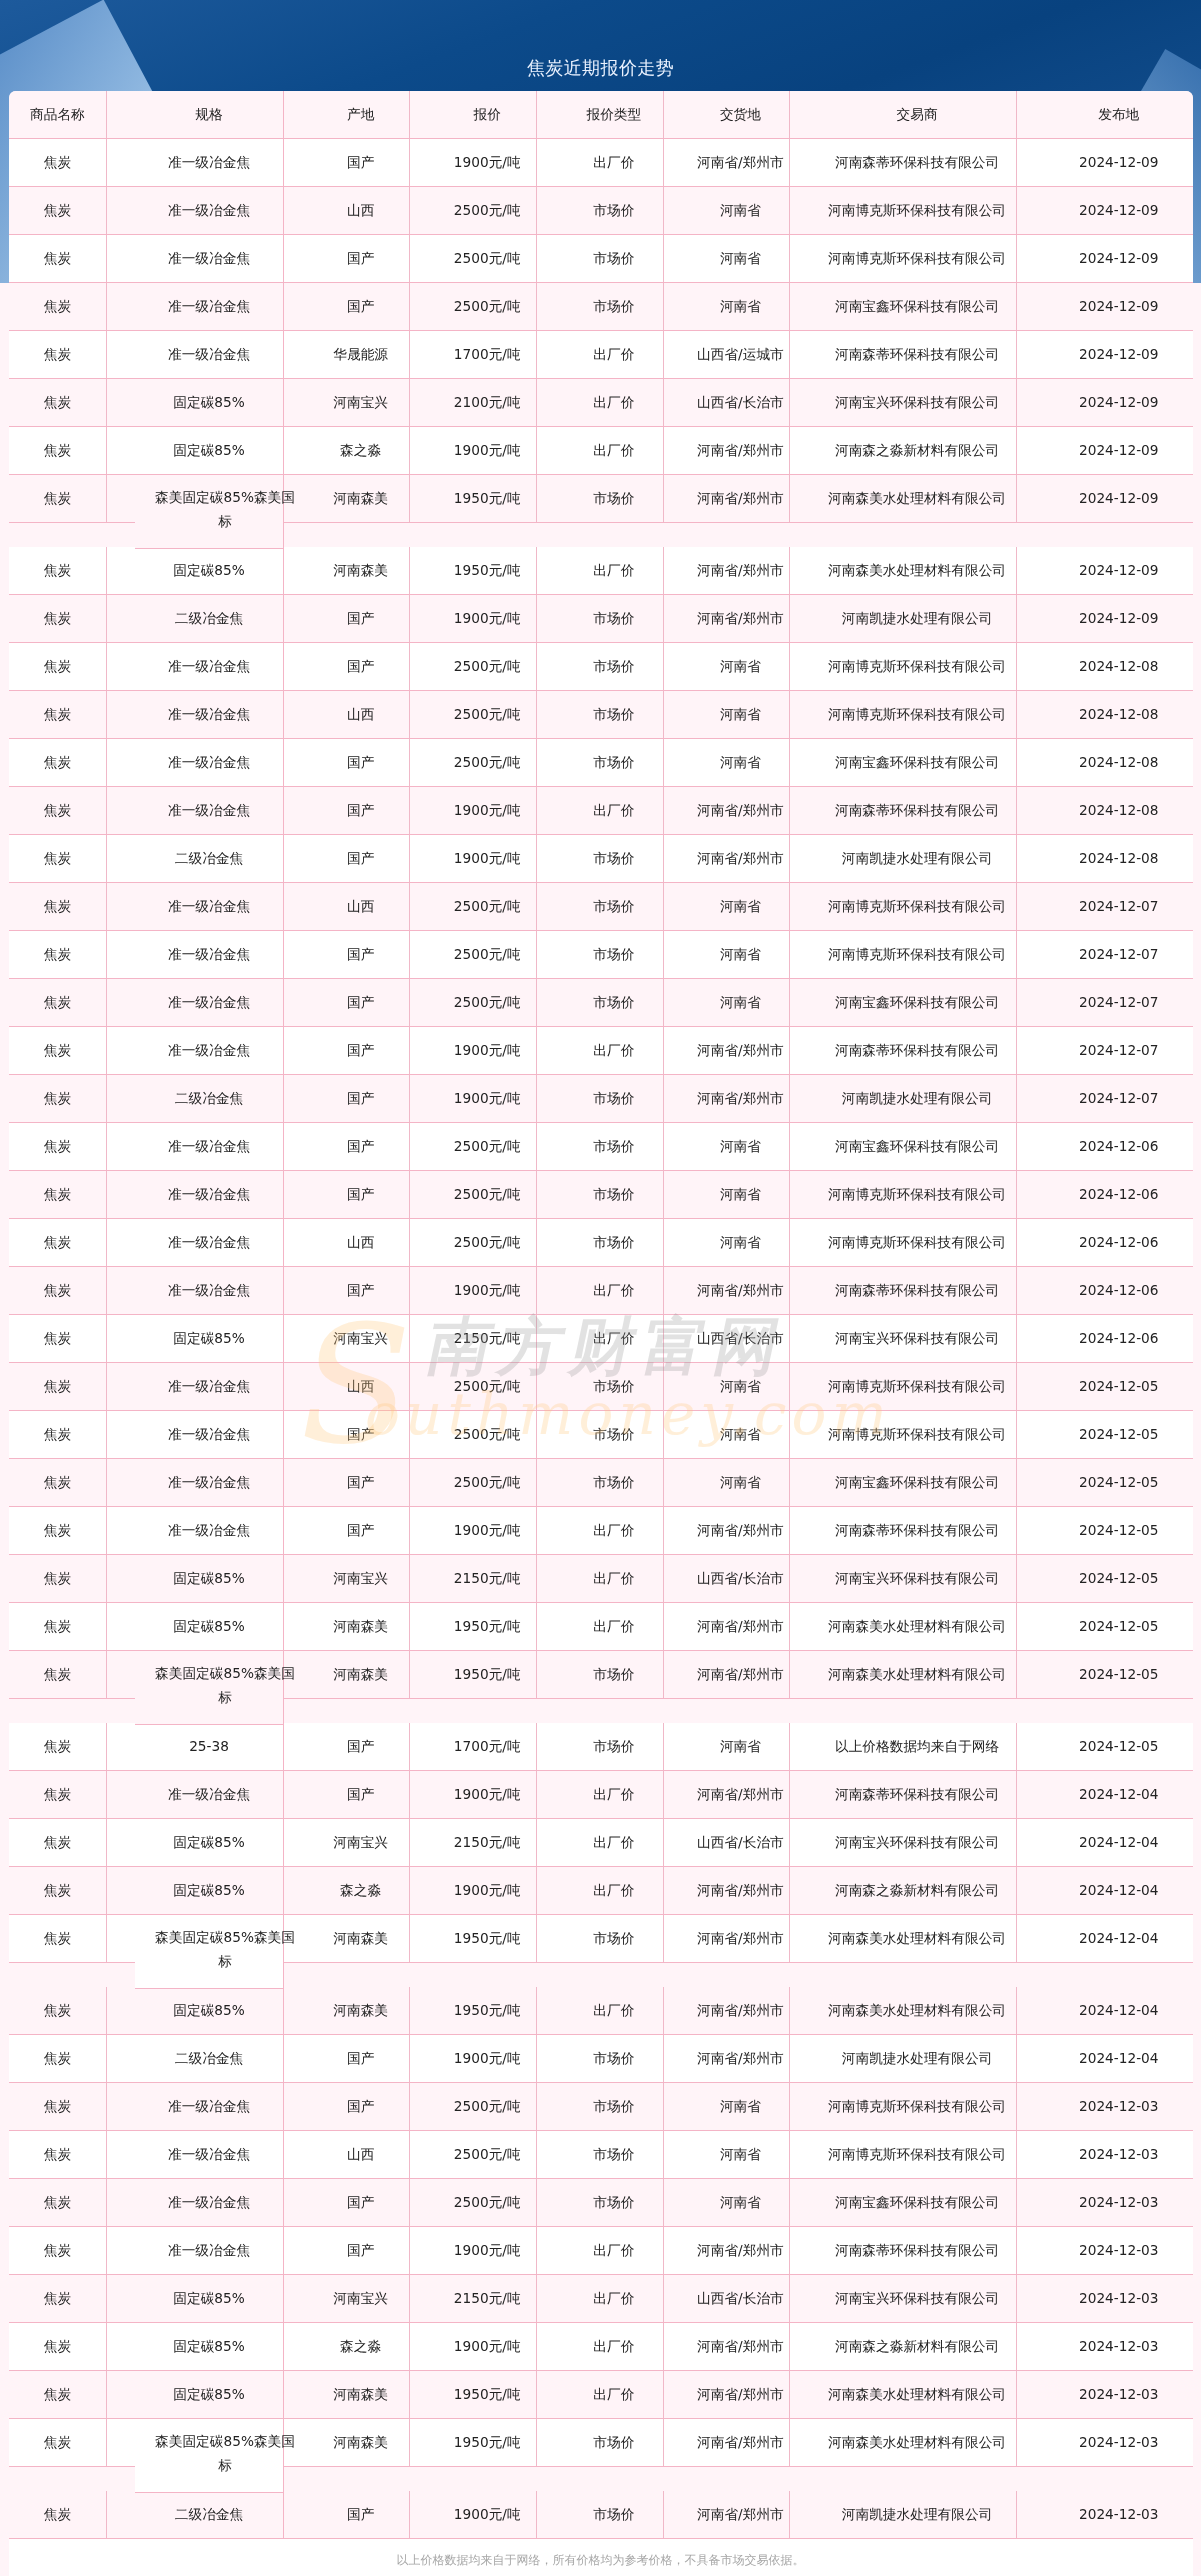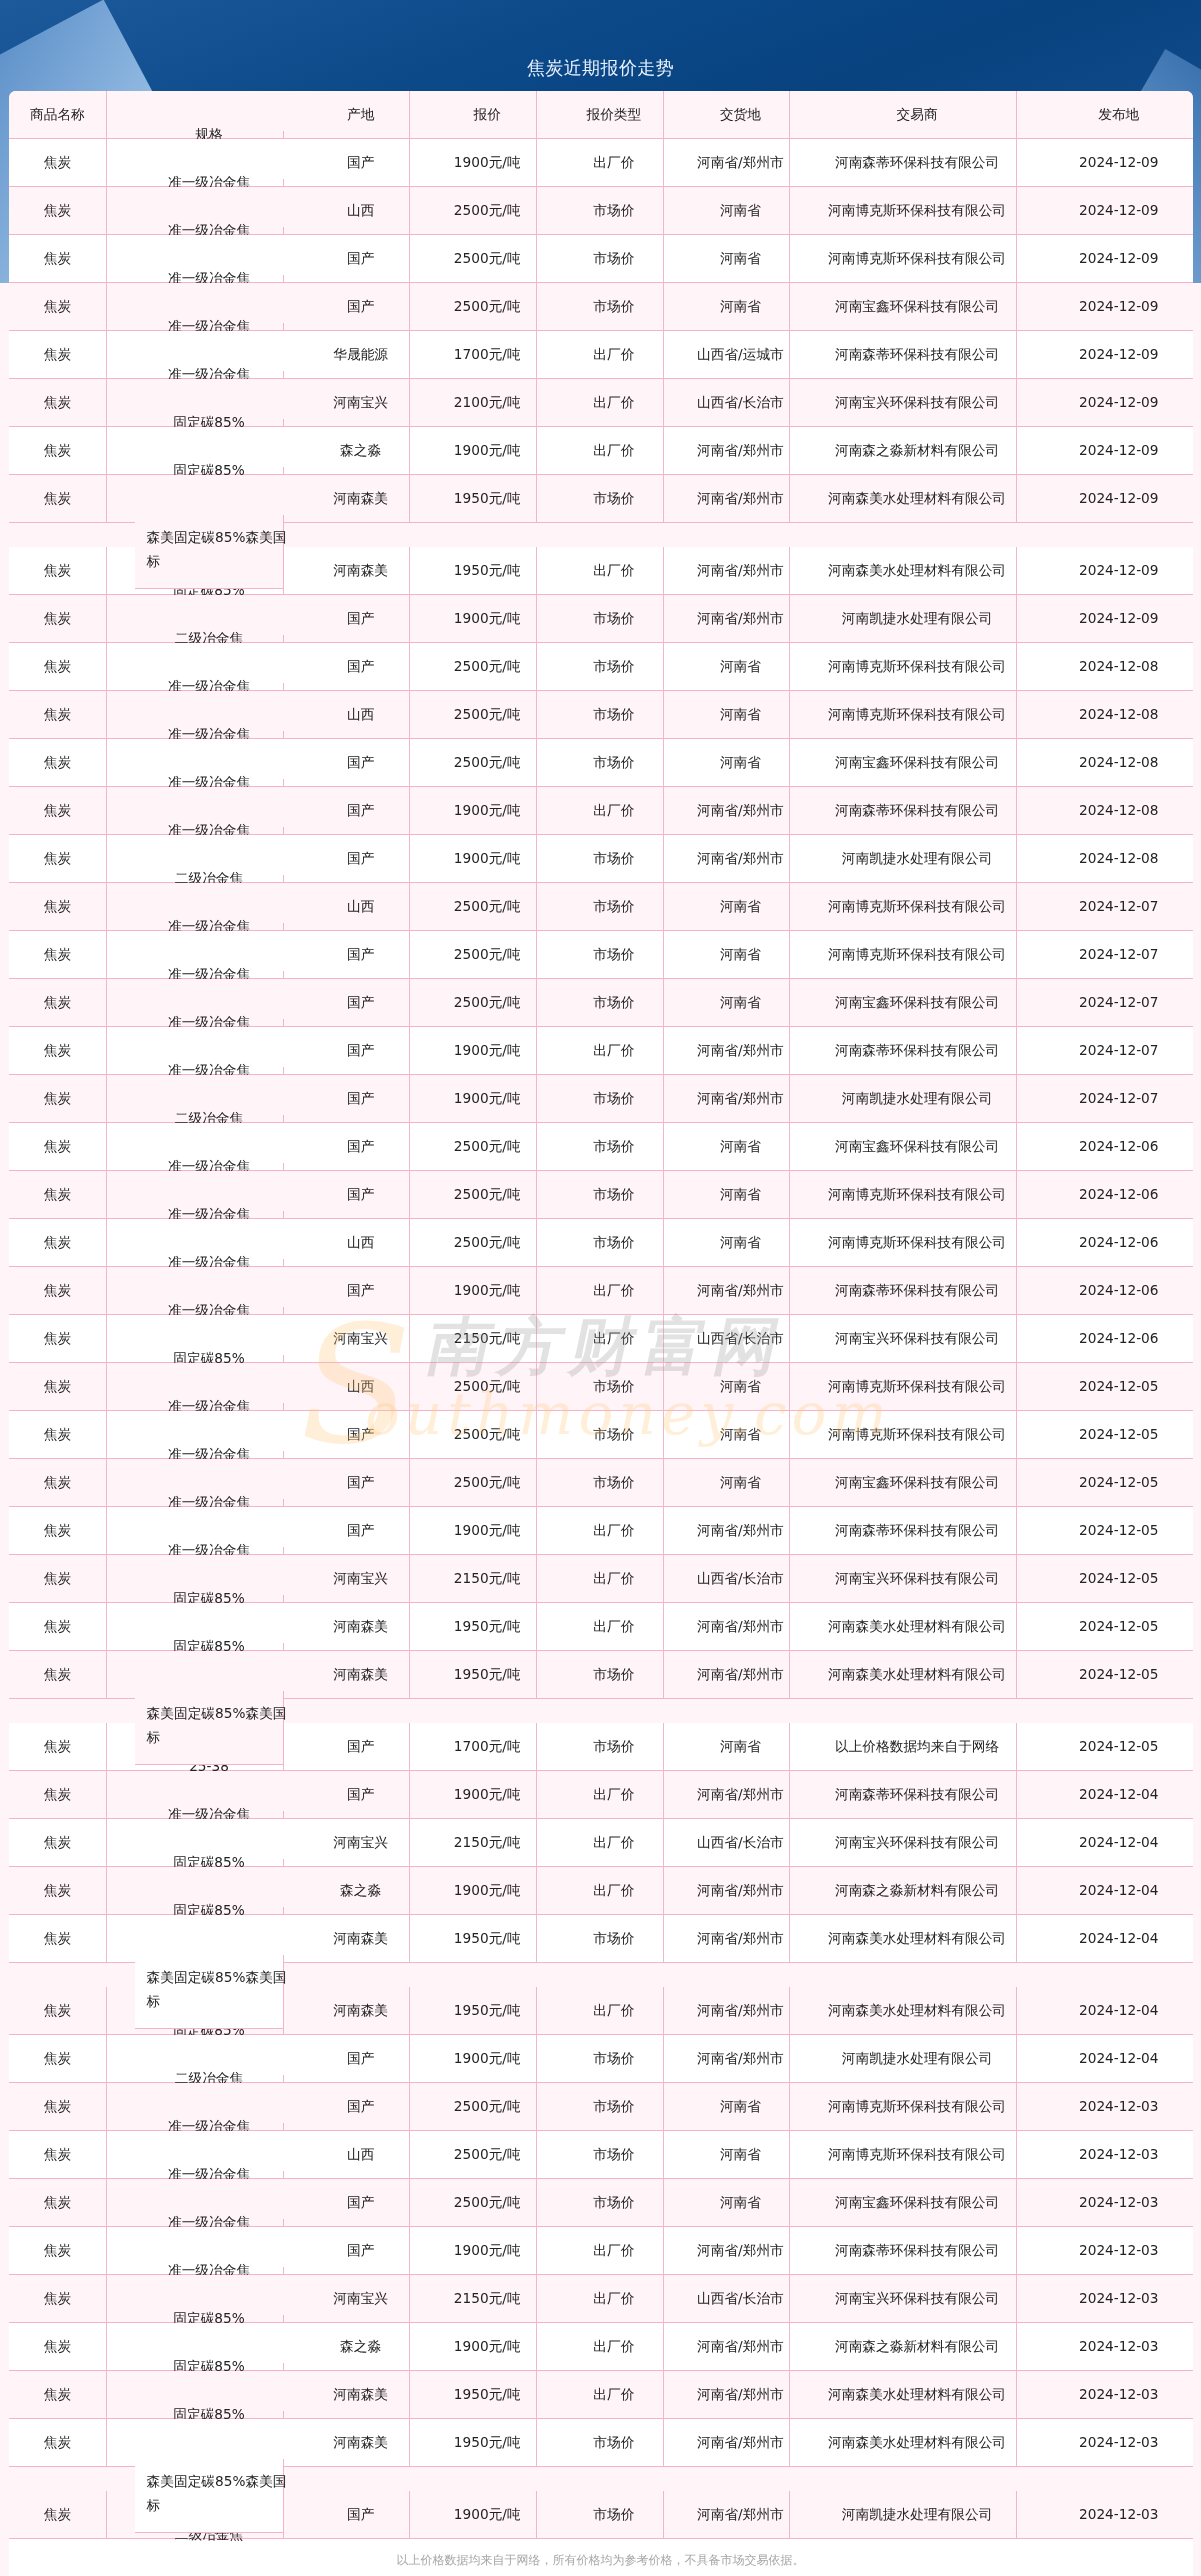--- a/index.html
+++ b/index.html
@@ -44,33 +44,33 @@
   .row.alt { background: #fff4f8; }
   .row.plain { background: #ffffff; }
   .row.head { background: #fff4f8; }
   .cell {
     display: flex; align-items: center; justify-content: center;
     text-align: center; font-size: 13.7px; color: #222;
     border-right: 0.9px solid #f0b8c8; line-height: 19px;
   }
   .cell:last-child { border-right: none; }
   .c0 { width: 118px; }
-  .c1 { width: 178px; border-right: 1.7px solid #f4b4c6; margin-top: 40px; }
+  .c1 { width: 178px; border-right: 1.7px solid #f4b4c6; }
   .c2 { width: 118px; }
   .c3 { width: 118px; }
   .c4 { width: 118px; }
   .c5 { width: 118px; }
   .c6 { width: 238px; }
   .c7 { width: 177px; }
   .head .cell { font-size: 13.7px; color: #222; }
 
   .spec-wrap { position: relative; }
   .spec-wrap .spec-text {
-    position: absolute; left: 8px; top: 10.3px; width: 100%;
-    text-align: left; line-height: 24px; padding: 0 3.4px;
+    position: absolute; left: 16px; top: 10.3px; width: 100%;
+    text-align: center; line-height: 24px; padding: 0 3.4px;
   }
   .row.wrapped { overflow: visible; z-index: 2; }
   .wrapped .c1 {
     background: inherit; height: 74px; align-self: flex-start;
     border-bottom: 1.7px solid #f4b4c6;
   }
   .gap {
     height: 24px; background: #fff4f8; position: relative;
   }
 

